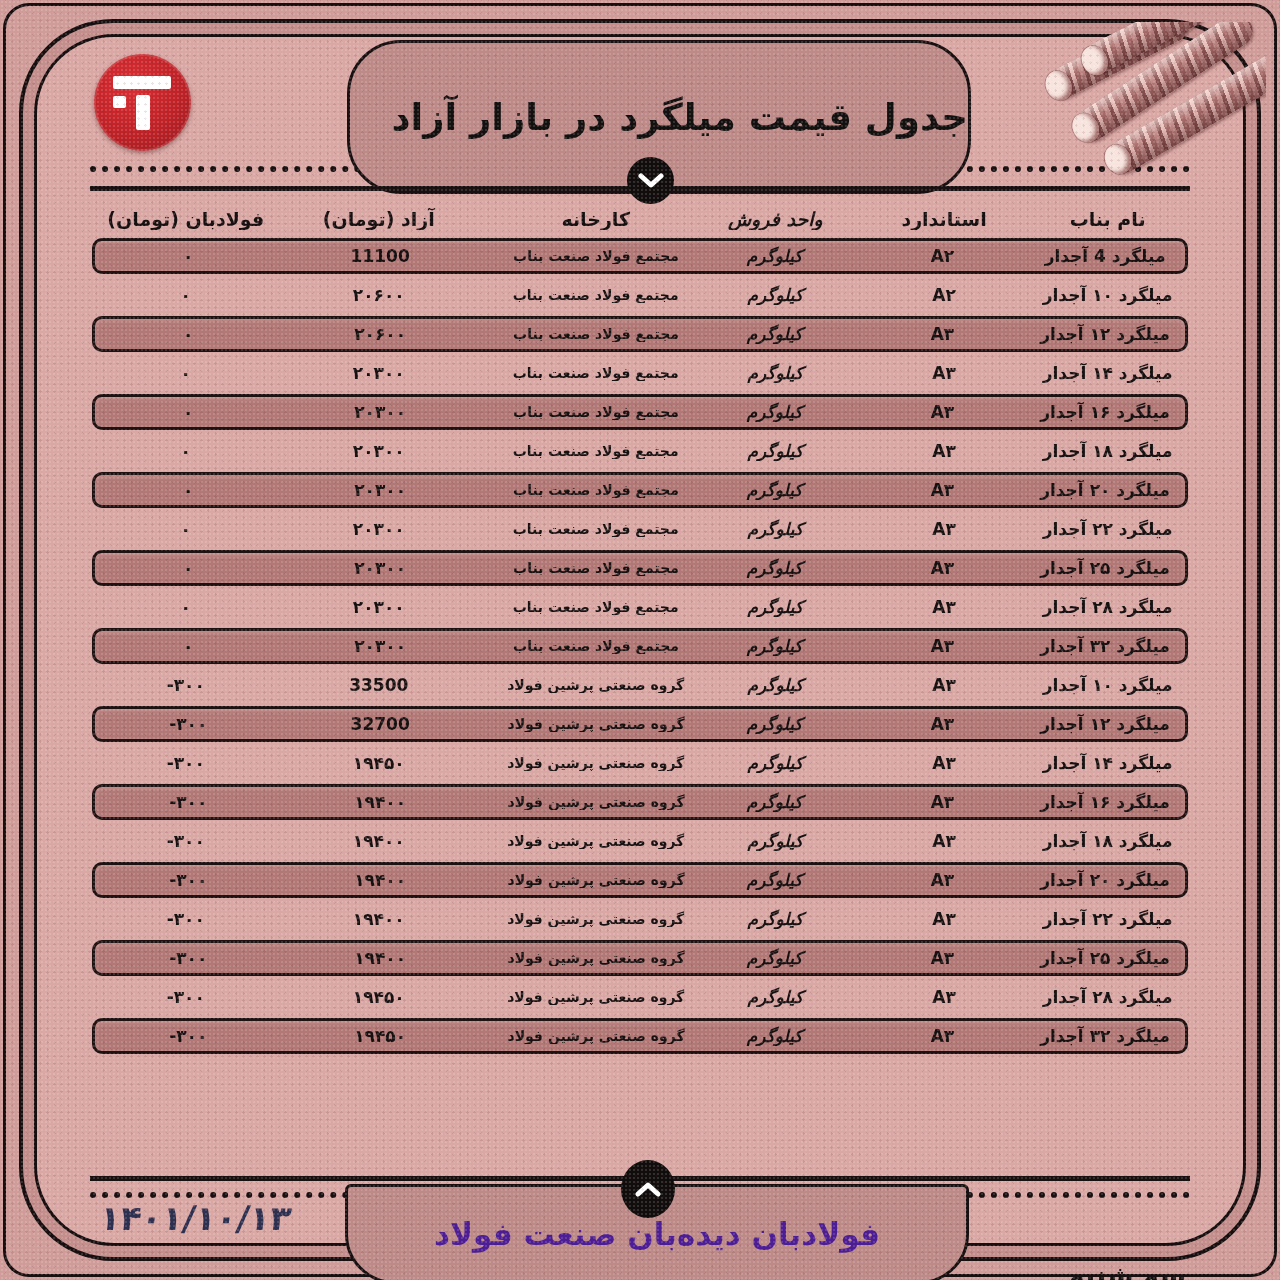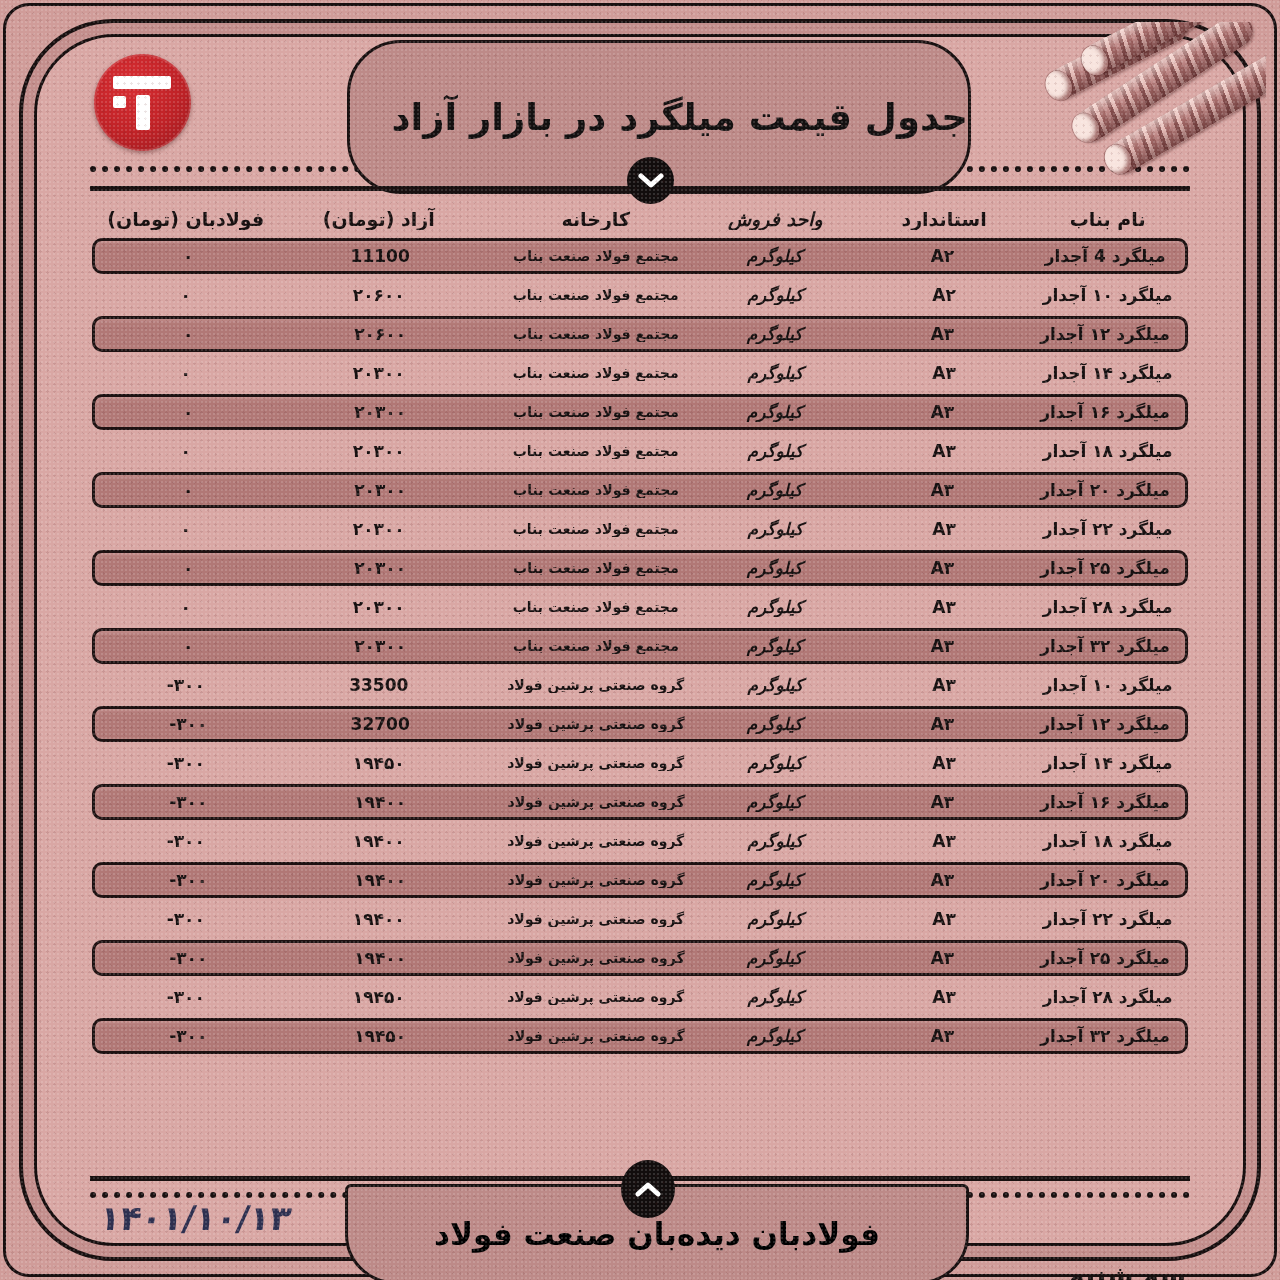--- a/index.html
+++ b/index.html
@@ -74,21 +74,21 @@
   .cell{font-size:17px;font-weight:bold;color:#161010;}
   .cell.c2,.cell.c6{direction:ltr;}
   .cell.c4{font-size:14px;}
 
   
   .f-solid{position:absolute;left:90px;right:90px;top:1176px;height:5px;background:#181010;z-index:5;}
   .f-dotted{position:absolute;left:90px;right:90px;top:1192px;border-top:6px dotted #181010;z-index:3;}
   .footer-box{position:absolute;left:345px;top:1184px;width:618px;height:94px;z-index:6;
               background:#bd8a88;border:3px solid #181010;border-radius:6px 6px 50px 50px;
               display:flex;align-items:center;justify-content:center;}
-  .footer-box .t{font-size:31px;font-weight:bold;color:#000000;}
+  .footer-box .t{font-size:31px;font-weight:bold;color:#4c1d95;}
   .weekday{position:absolute;right:94px;top:1260px;font-size:27px;font-weight:bold;z-index:4;}
   .date{position:absolute;left:100px;top:1198px;font-size:34px;font-weight:bold;z-index:4;
         color:#2e3050;direction:ltr;letter-spacing:3px;transform:skewX(-8deg);}
 </style>
 </head>
 <body>
 
 <div class="inner-area"></div>
 <div class="edge-frame"></div>
 <div class="frame-outer"></div>

